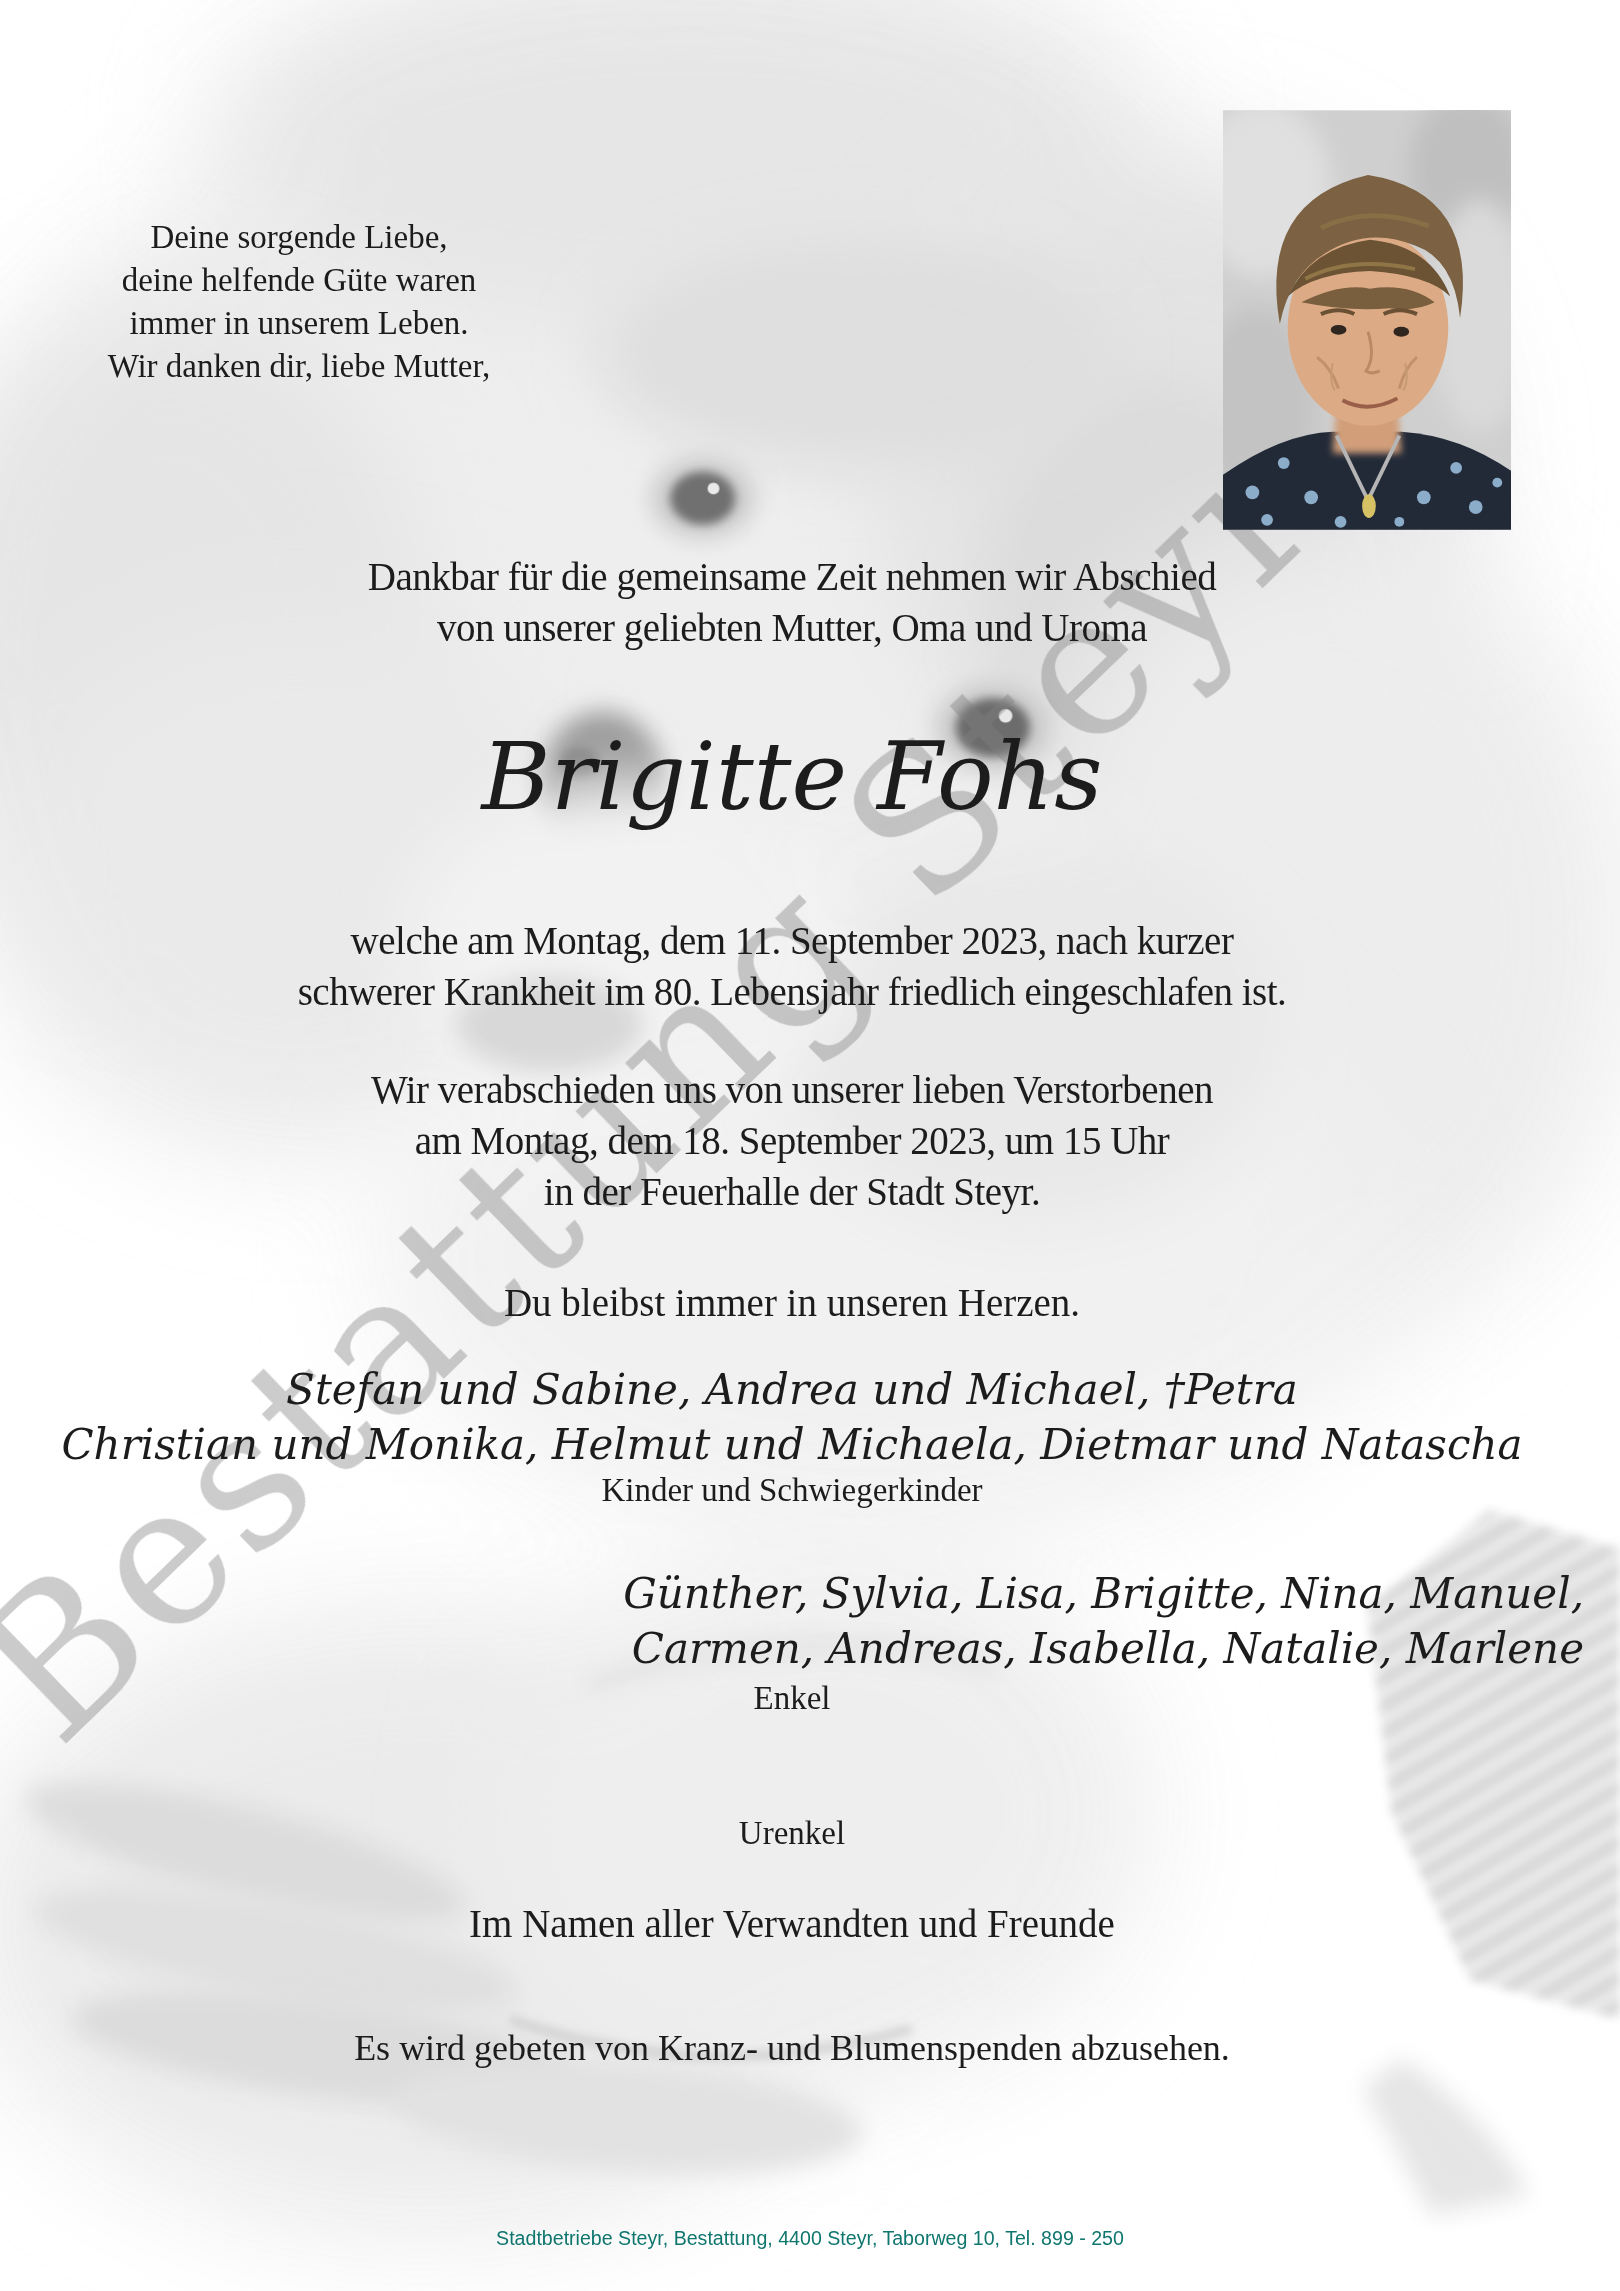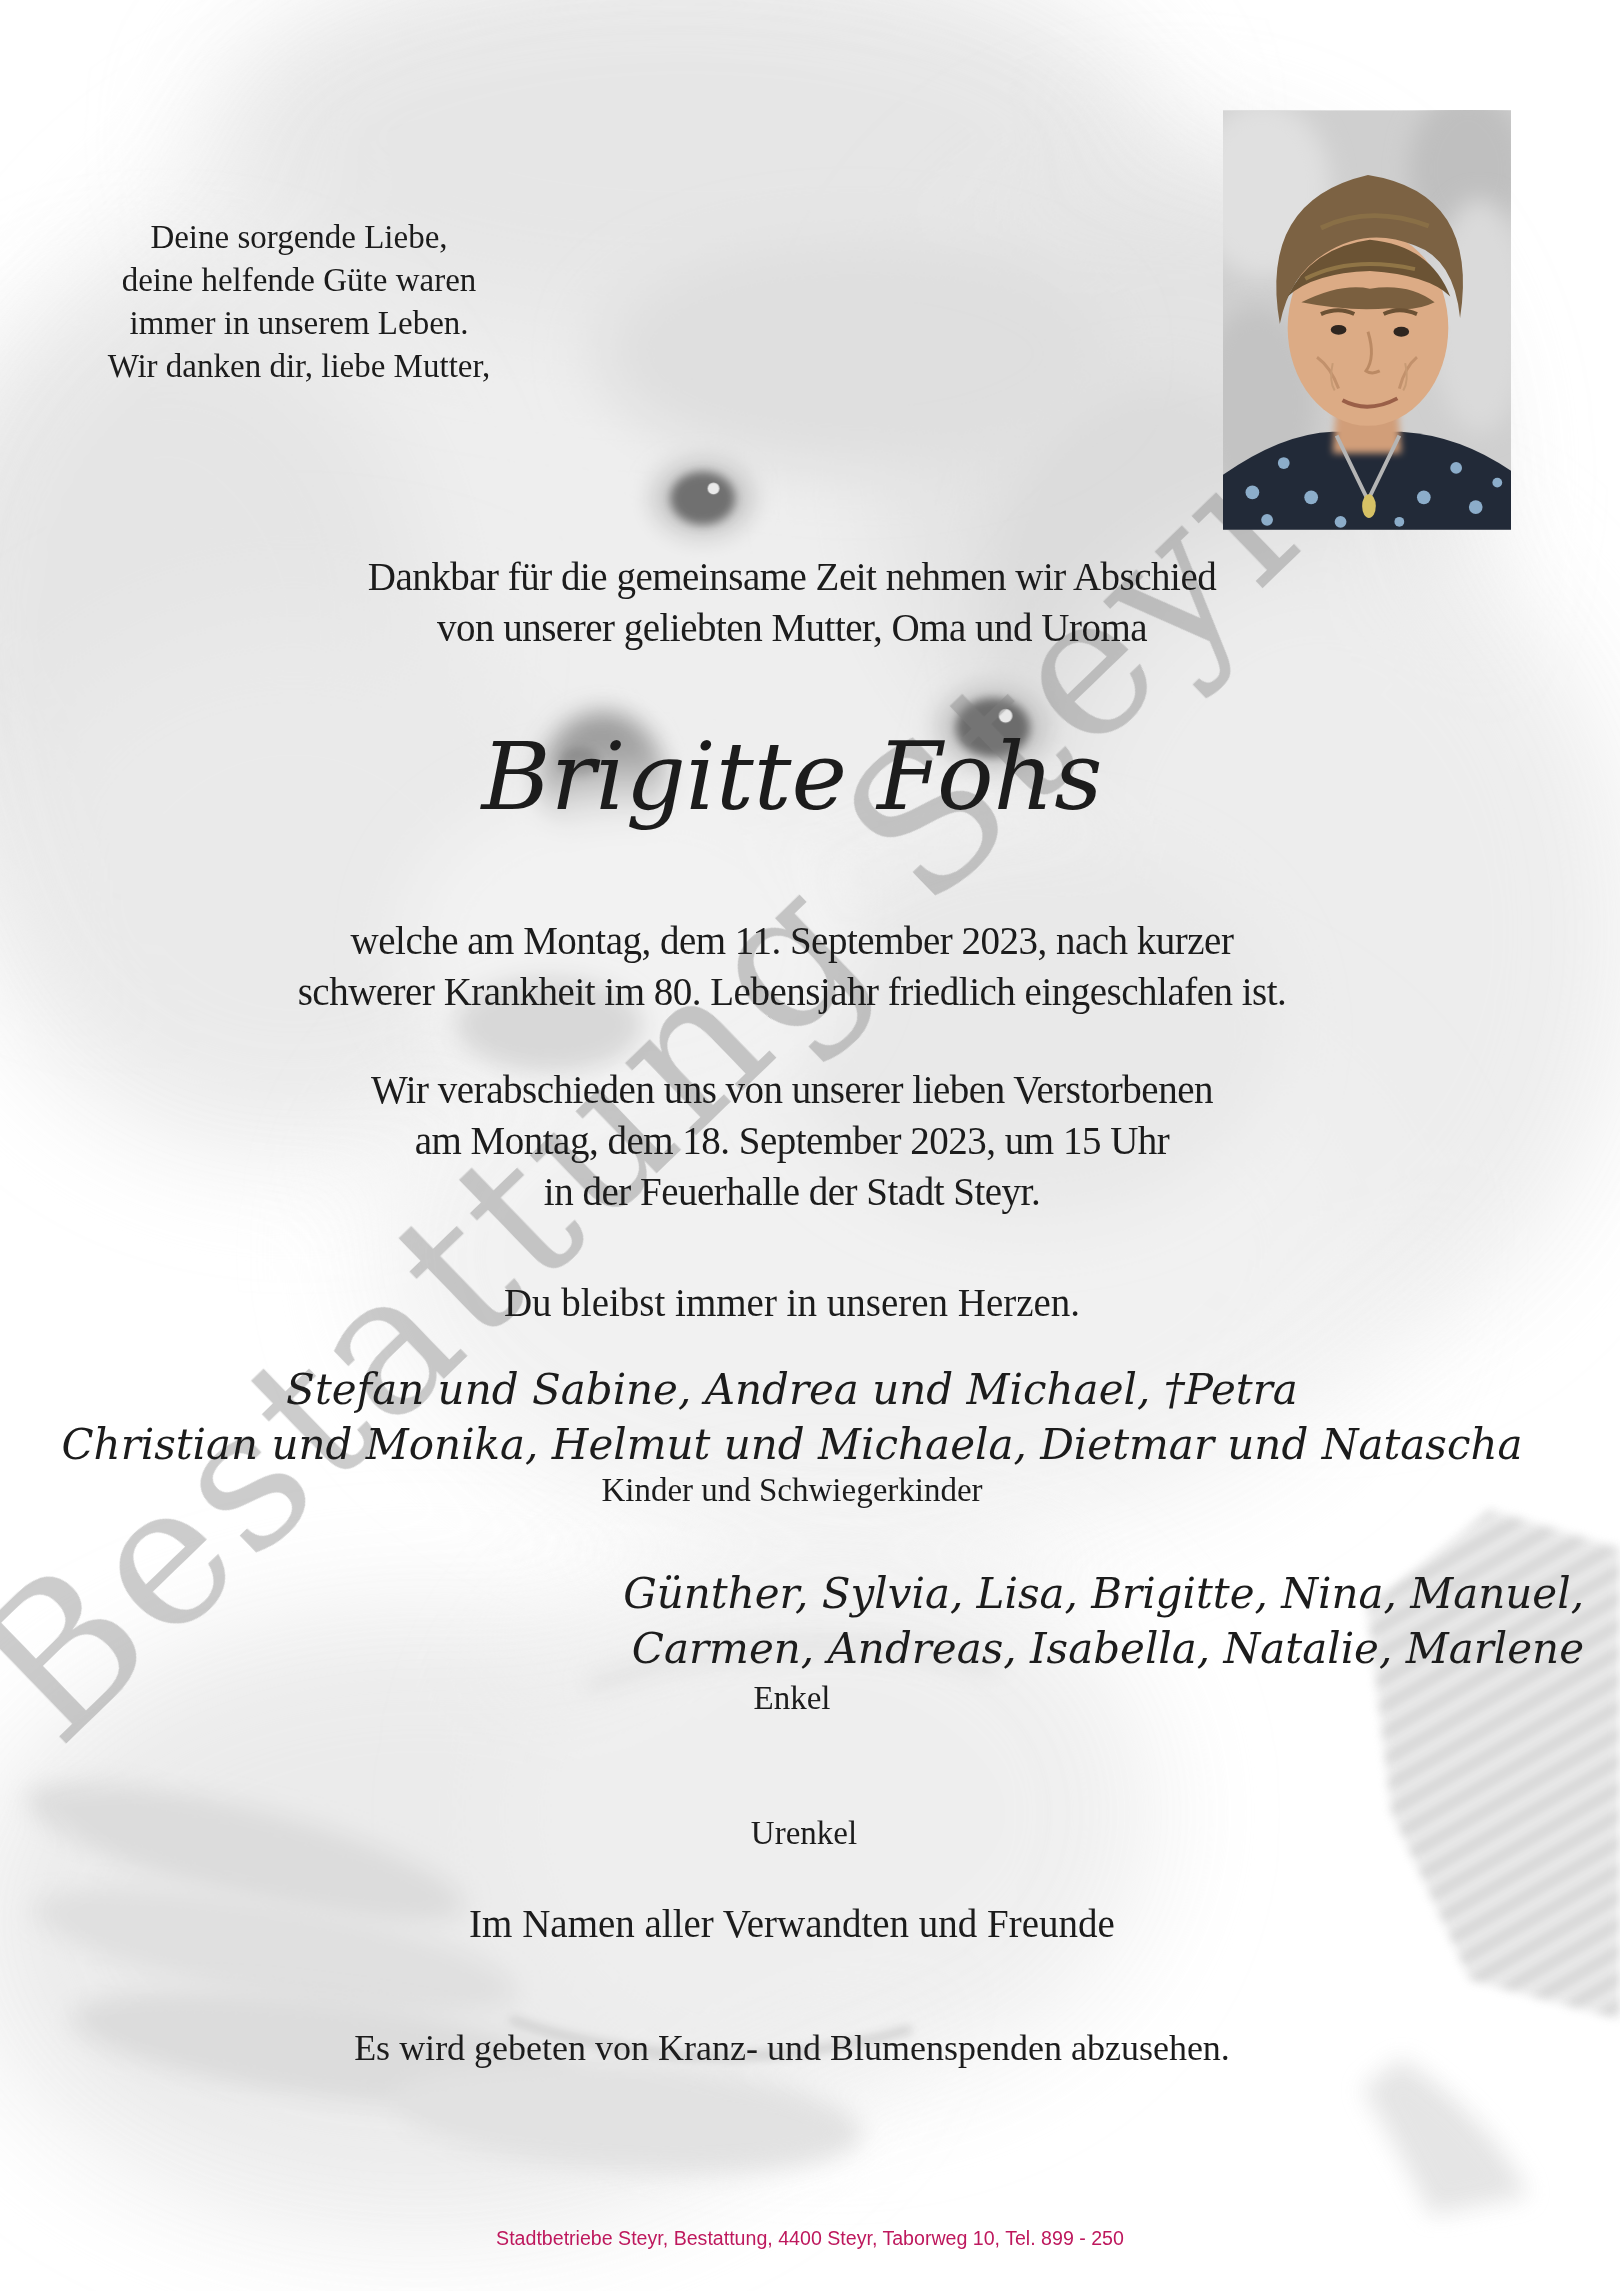--- a/index.html
+++ b/index.html
@@ -30,25 +30,25 @@
   .farewell { top:1064px; font-size:39px; line-height:51px; letter-spacing:-0.5px; }
   .remember { top:1280px; font-size:39px; }
   .script-names { font-family:"DejaVu Serif", serif; font-style:italic;
                   font-size:42px; line-height:55px; }
   .children { top:1362px; }
   .label { font-size:33px; }
   .children-label { top:1472px; }
   .grandchildren { top:1566px;text-align:right; }
   .grandchildren-label { top:1680px; }
   .greatgrandchildren { top:1762px; }
-  .greatgrandchildren-label { top:1815px;padding-left:12px; }
+  .greatgrandchildren-label { top:1815px; }
   .in-name { top:1901px; font-size:39px; }
   .request { top:2027px; font-size:36px; }
   .footer { top:2227px; left:0; width:1620px; font-size:19.6px;
-            font-family:"Liberation Sans", sans-serif; color:#be185d; }
+            font-family:"Liberation Sans", sans-serif; color:#0f766e; }
 </style>
 </head>
 <body>
 
 <div class="page">
 
   <svg class="bg" width="1620" height="2292" viewBox="0 0 1653 2338" aria-hidden="true">
     <defs>
       <filter id="b60" x="-60%" y="-60%" width="220%" height="220%">
           <feGaussianBlur stdDeviation="60"></feGaussianBlur>

